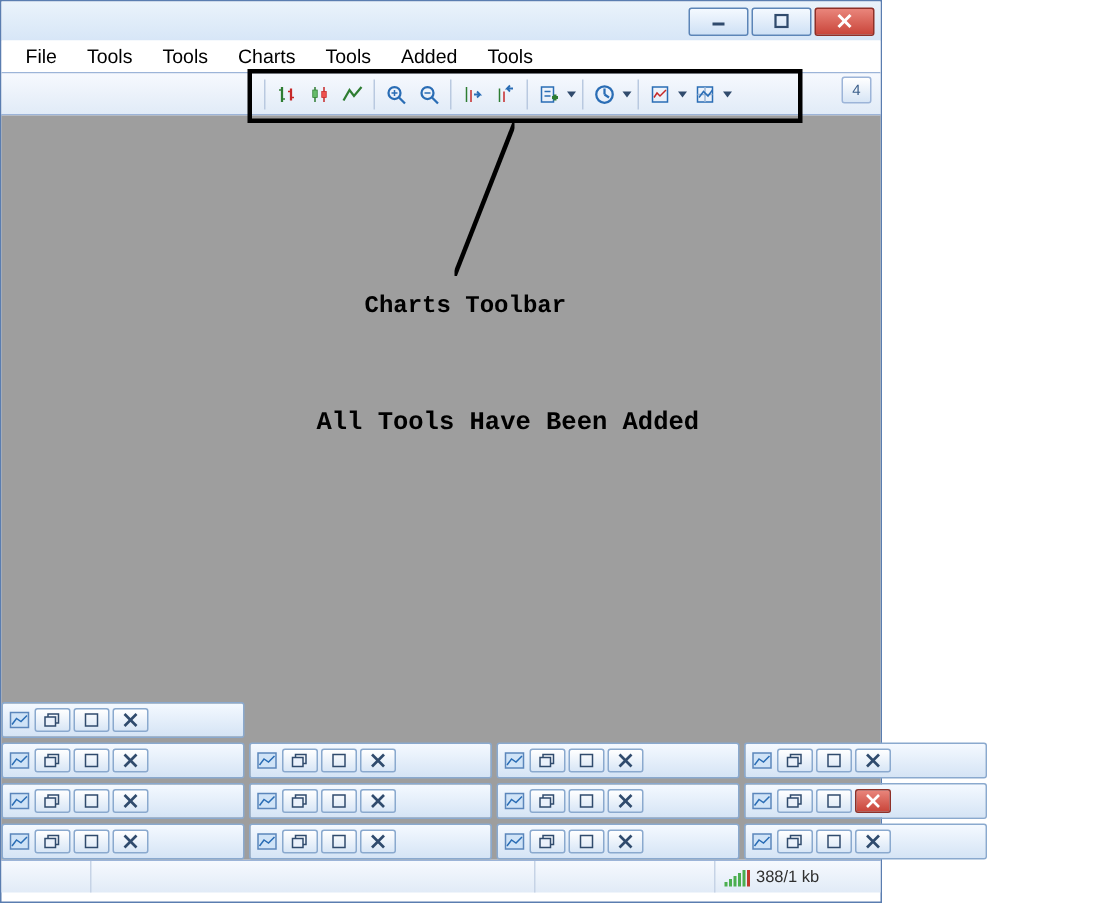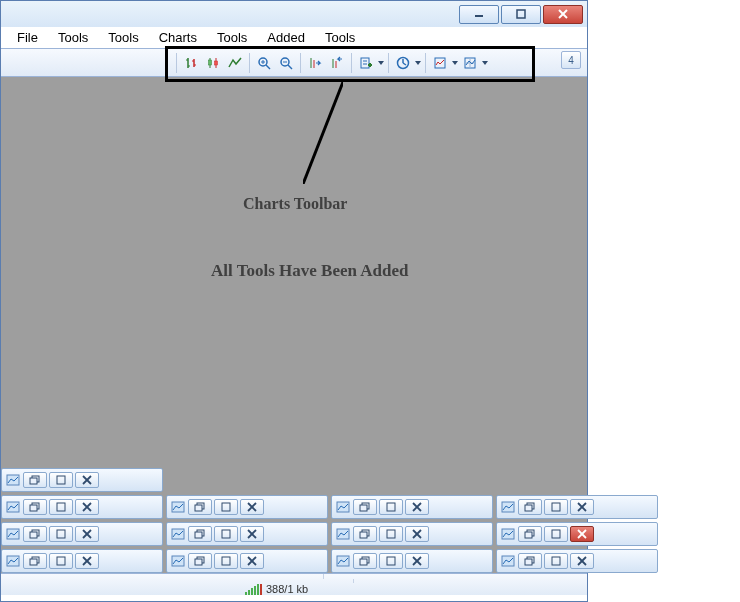--- a/index.html
+++ b/index.html
@@ -145,23 +145,23 @@
     color:#3b5f8b;
   }
   
   .workarea {
     position:relative;
     height: 496px;
     background:#9e9e9e;
   }
   .label {
     position:absolute;
-    font-family: Liberation Serif, serif;
+    font-family: Liberation Mono, monospace;
     font-weight:bold;
-    color:#404040;
+    color:#000000;
     white-space:nowrap;
   }
   
   .stubs {
     position:absolute;
     bottom:0;
     left:0;
     padding:0;
   }
   .stub-row { display:flex; gap:3px; margin-top:3px;}
@@ -194,21 +194,20 @@
   }
   
   .statusbar {
     height:22px;
     background:linear-gradient(to bottom,#f6f9fe,#e1ebf7);
     border-top:1px solid #9cb4d8;
     display:flex;
     align-items:center;
     font-size:11px;
     color:#303030;
-    flex-direction:column;
   }
   .status-cell {
     border-right:1px solid #c6d3e6;
     height:100%;
     display:flex;
     align-items:center;
     padding:0 6px;
   }
   .status-cell.grow { flex:1; }
   .bars {
@@ -357,21 +356,21 @@
             <polyline points="3,9 6,5 9,8 12,4" fill="none" stroke="#2a6db5"></polyline>
           </svg>
       </div>
       <div class="tb-dd"></div>
     </div>
     <div class="right-indicator">4</div>
   </div>
 
   <div class="workarea">
     <div class="label" style="left:242px; top:118px; font-size:16px;">Charts Toolbar</div>
-    <div class="label" style="left:210px; top:184px; font-size:17px;">All Tools Have Been Added</div>
+    <div class="label" style="left:210px; top:196px; font-size:17px;">All Tools Have Been Added</div>
 
     <div class="stubs">
         <div class="stub-row">
           <div class="chart-stub">
             <div class="ico">
               <svg width="14" height="12">
                 <rect x="1" y="1" width="12" height="10" fill="#cfe3f7" stroke="#5b86bb"></rect>
                 <polyline points="2,9 5,5 8,7 12,3" fill="none" stroke="#2a6db5"></polyline>
               </svg>
             </div>

